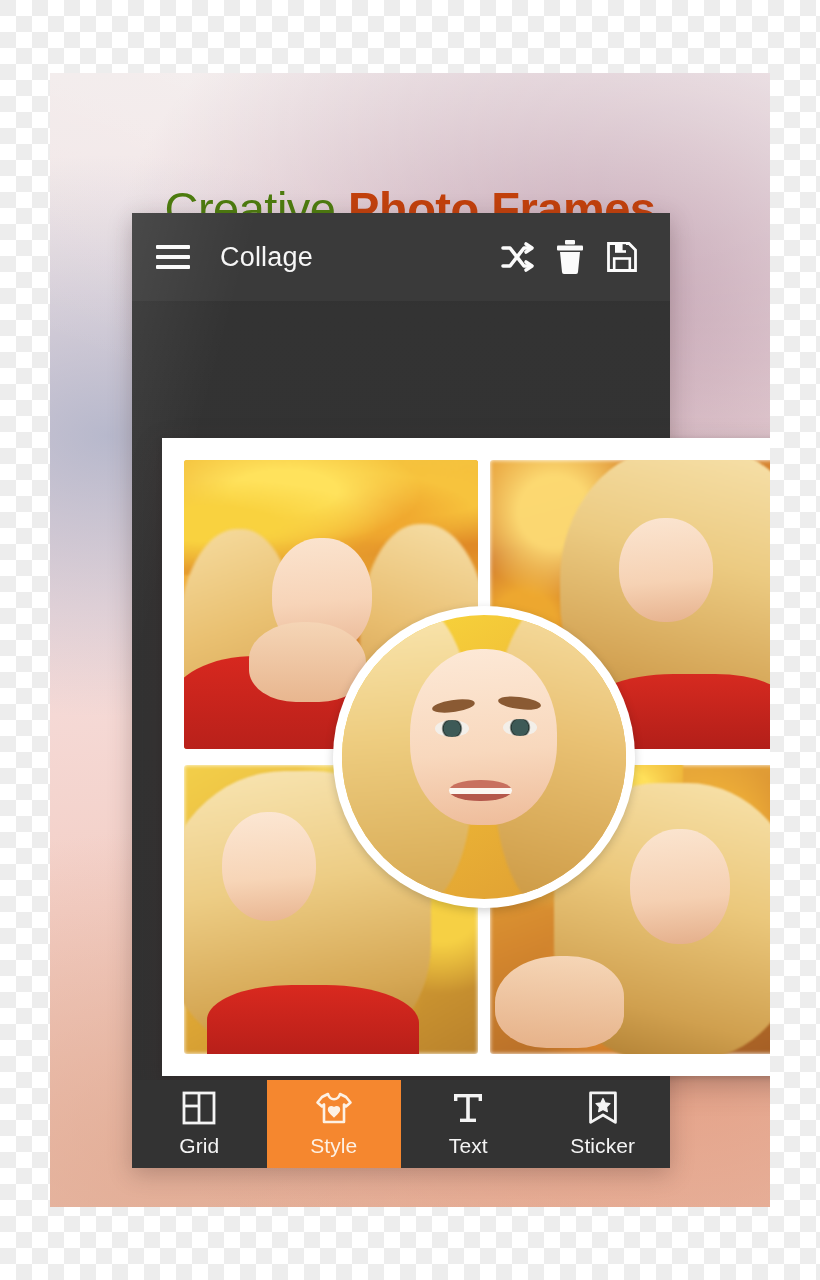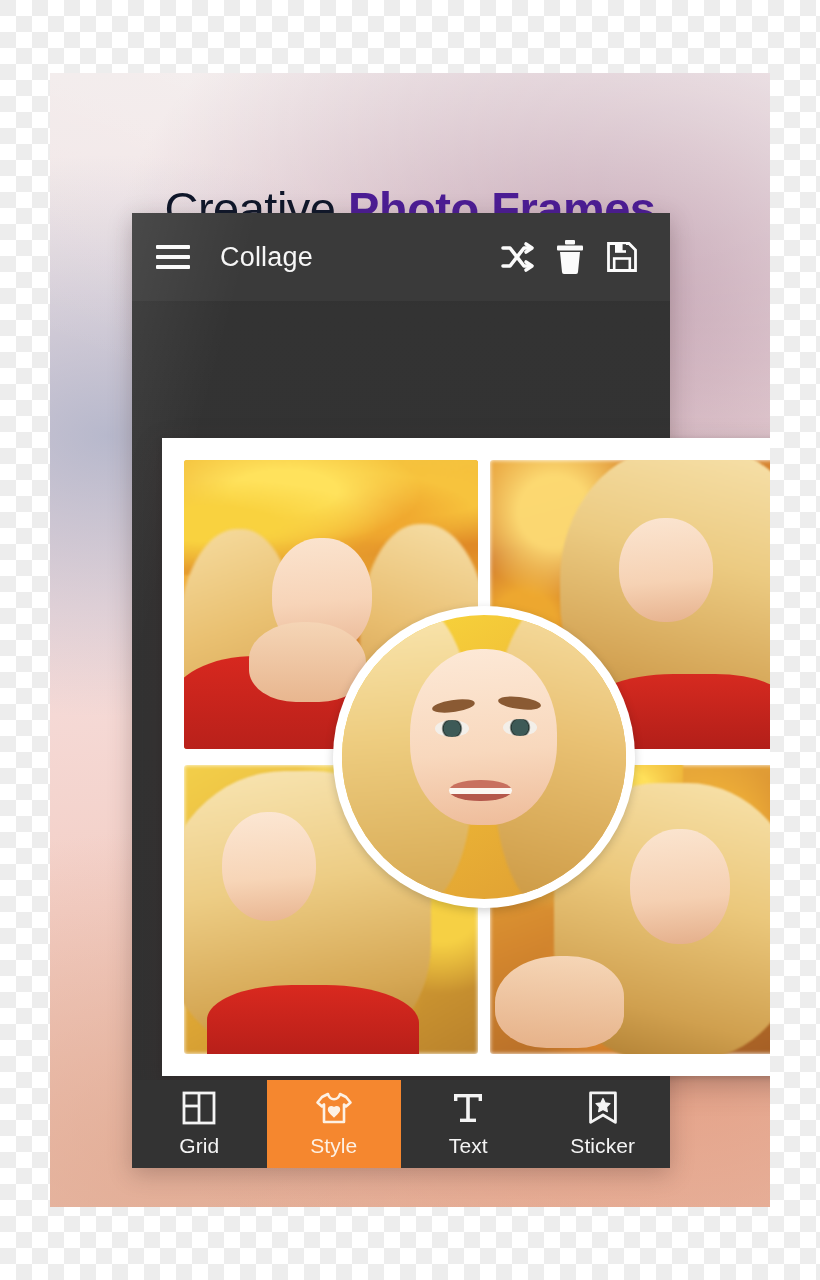--- a/index.html
+++ b/index.html
@@ -35,22 +35,22 @@
 
   
   .headline{
     position:absolute;left:0;right:0;top:108px;
     text-align:center;
     font-size:47px;
     letter-spacing:-.5px;
     color:#3b3532;
     white-space:nowrap;
   }
-  .hl-light{font-weight:300;color:#0f172a;}
-  .hl-bold{font-weight:700;color:#4c1d95;}
+  .hl-light{font-weight:300;color:#4d7c0f;}
+  .hl-bold{font-weight:700;color:#c2410c;}
 
   
   #app{
     position:absolute;
     left:82px; top:140px;
     width:538px; height:955px;
   }
   .app-body{
     position:absolute;left:0;top:0;width:538px;height:955px;
     background:linear-gradient(180deg,#2a2a2a 0%,#2f2f2f 4%,#333333 10%,#313131 100%);

